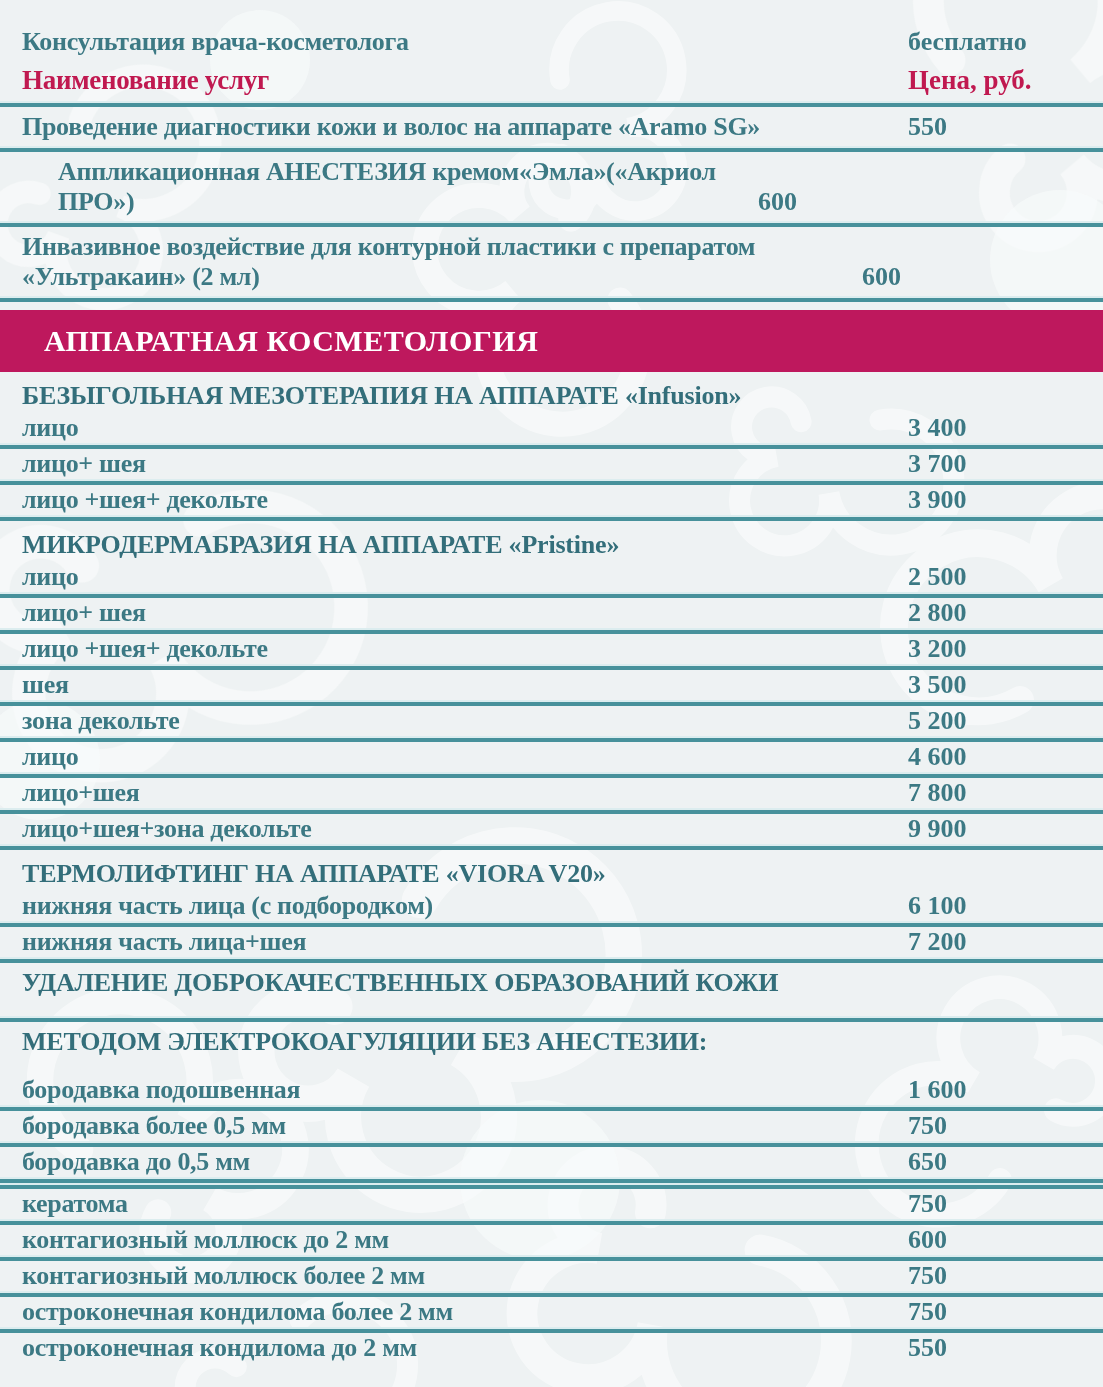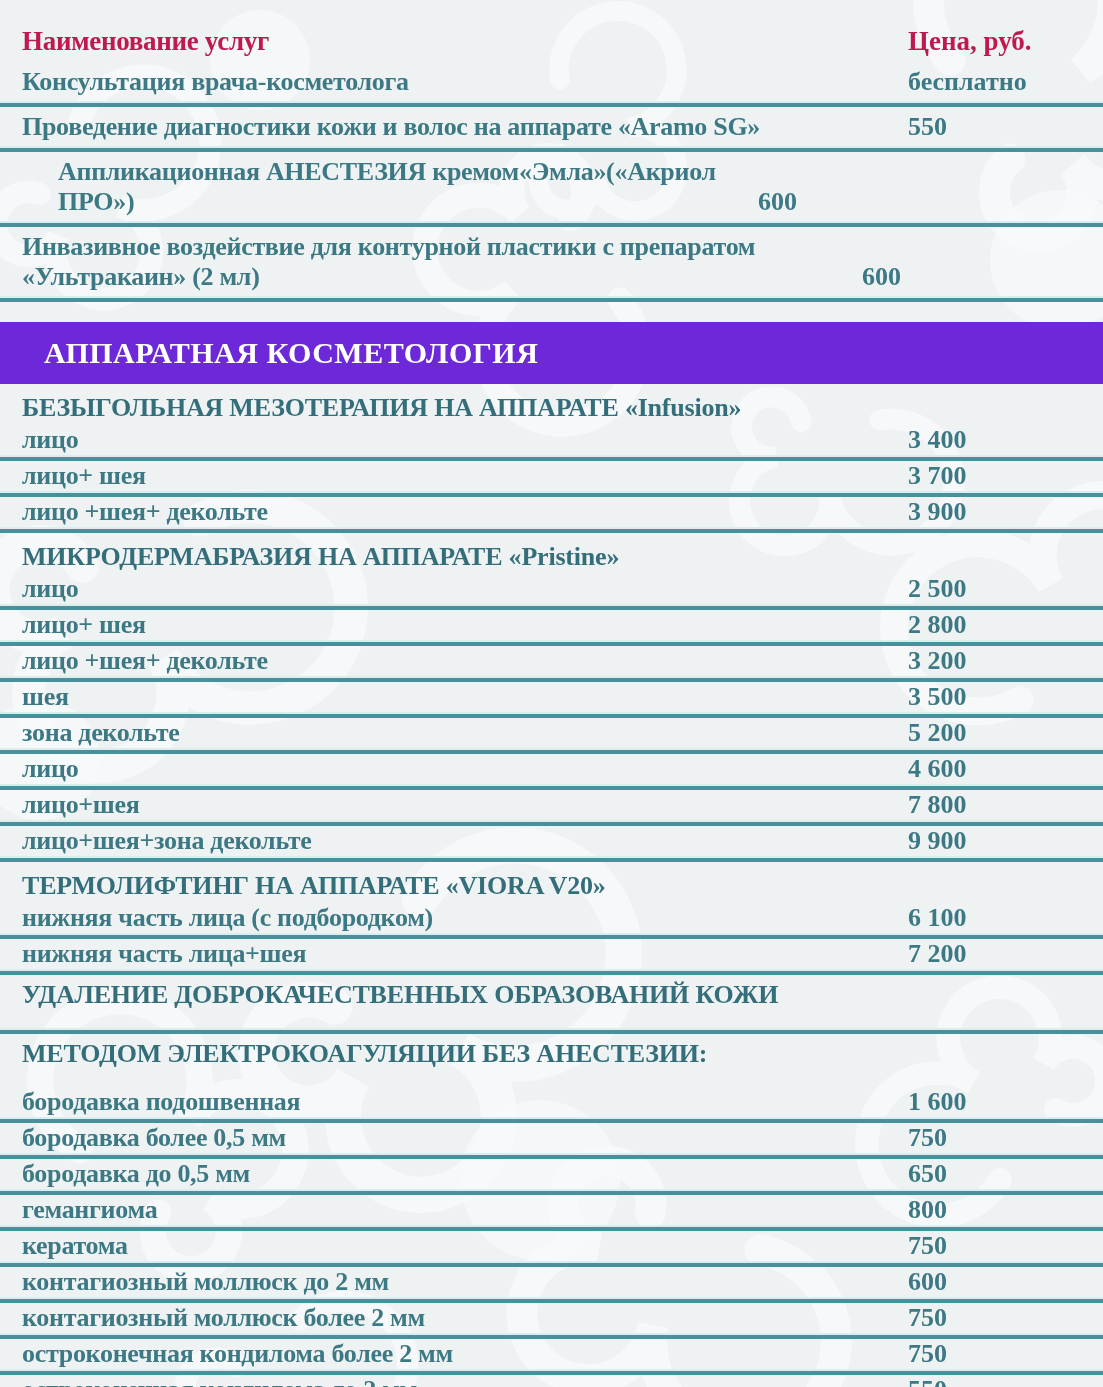--- a/index.html
+++ b/index.html
@@ -17,22 +17,22 @@
   .roomy{padding:5px 10px 4px 22px;}
   .roomy .svc,.roomy .price{line-height:30px;}
   .header-row .svc,.header-row .price{color:#c01950;font-size:27px;line-height:30px;}
   .header-row{padding:4px 10px 6px 22px;}
   .w700{max-width:700px;margin-left:36px;}
   .w840{max-width:840px;}
 
   .sep{height:4px;background:#47919b;margin-top:2px;box-shadow:0 -2px 0 #dcedef;}
 
   .banner{
-    background:#6d28d9;color:#ffffff;font-size:30px;font-weight:bold;
-    padding:14px 10px 14px 44px;margin-top:20px;letter-spacing:0.5px;
+    background:#be185d;color:#ffffff;font-size:30px;font-weight:bold;
+    padding:14px 10px 14px 44px;margin-top:8px;letter-spacing:0.5px;
   }
   .group-header{
     font-size:26px;font-weight:bold;color:#336e7a;
     padding:10px 10px 4px 22px;line-height:27px;letter-spacing:-0.2px;
   }
   .group-header.tight{padding:6px 10px 20px 22px;}
 </style>
 </head>
 <body>
 
@@ -57,29 +57,29 @@
   <g fill="#f8fbfc" opacity="0.6">
     <circle cx="1060" cy="260" r="70"></circle>
     <circle cx="40" cy="760" r="60"></circle>
     <circle cx="540" cy="1180" r="80"></circle>
     <circle cx="260" cy="60" r="50"></circle>
   </g>
 </svg>
 
 <div class="content">
 
+  <div class="row roomy">
+    <div class="svc">Консультация врача-косметолога</div>
+    <div class="price">бесплатно</div>
+  </div>
+
   <div class="row header-row">
     <div class="svc">Наименование услуг</div>
     <div class="price">Цена, руб.</div>
   </div>
-
-  <div class="row roomy">
-    <div class="svc">Консультация врача-косметолога</div>
-    <div class="price">бесплатно</div>
-  </div>
   <div class="sep"></div>
 
   <div class="row roomy">
     <div class="svc">Проведение диагностики кожи и волос на аппарате «Aramo SG»</div>
     <div class="price">550</div>
   </div>
   <div class="sep"></div>
 
   <div class="row roomy">
     <div class="svc w700">Аппликационная АНЕСТЕЗИЯ кремом«Эмла»(«Акриол ПРО»)</div>
@@ -178,24 +178,20 @@
   <div class="row">
     <div class="svc">бородавка более 0,5 мм</div>
     <div class="price">750</div>
   </div>
   <div class="sep"></div>
   <div class="row">
     <div class="svc">бородавка до 0,5 мм</div>
     <div class="price">650</div>
   </div>
   <div class="sep"></div>
-  <div class="row">
-    <div class="svc">гемангиома</div>
-    <div class="price">800</div>
-  </div>
   <div class="sep"></div>
   <div class="row">
     <div class="svc">кератома</div>
     <div class="price">750</div>
   </div>
   <div class="sep"></div>
   <div class="row">
     <div class="svc">контагиозный моллюск до 2 мм</div>
     <div class="price">600</div>
   </div>

